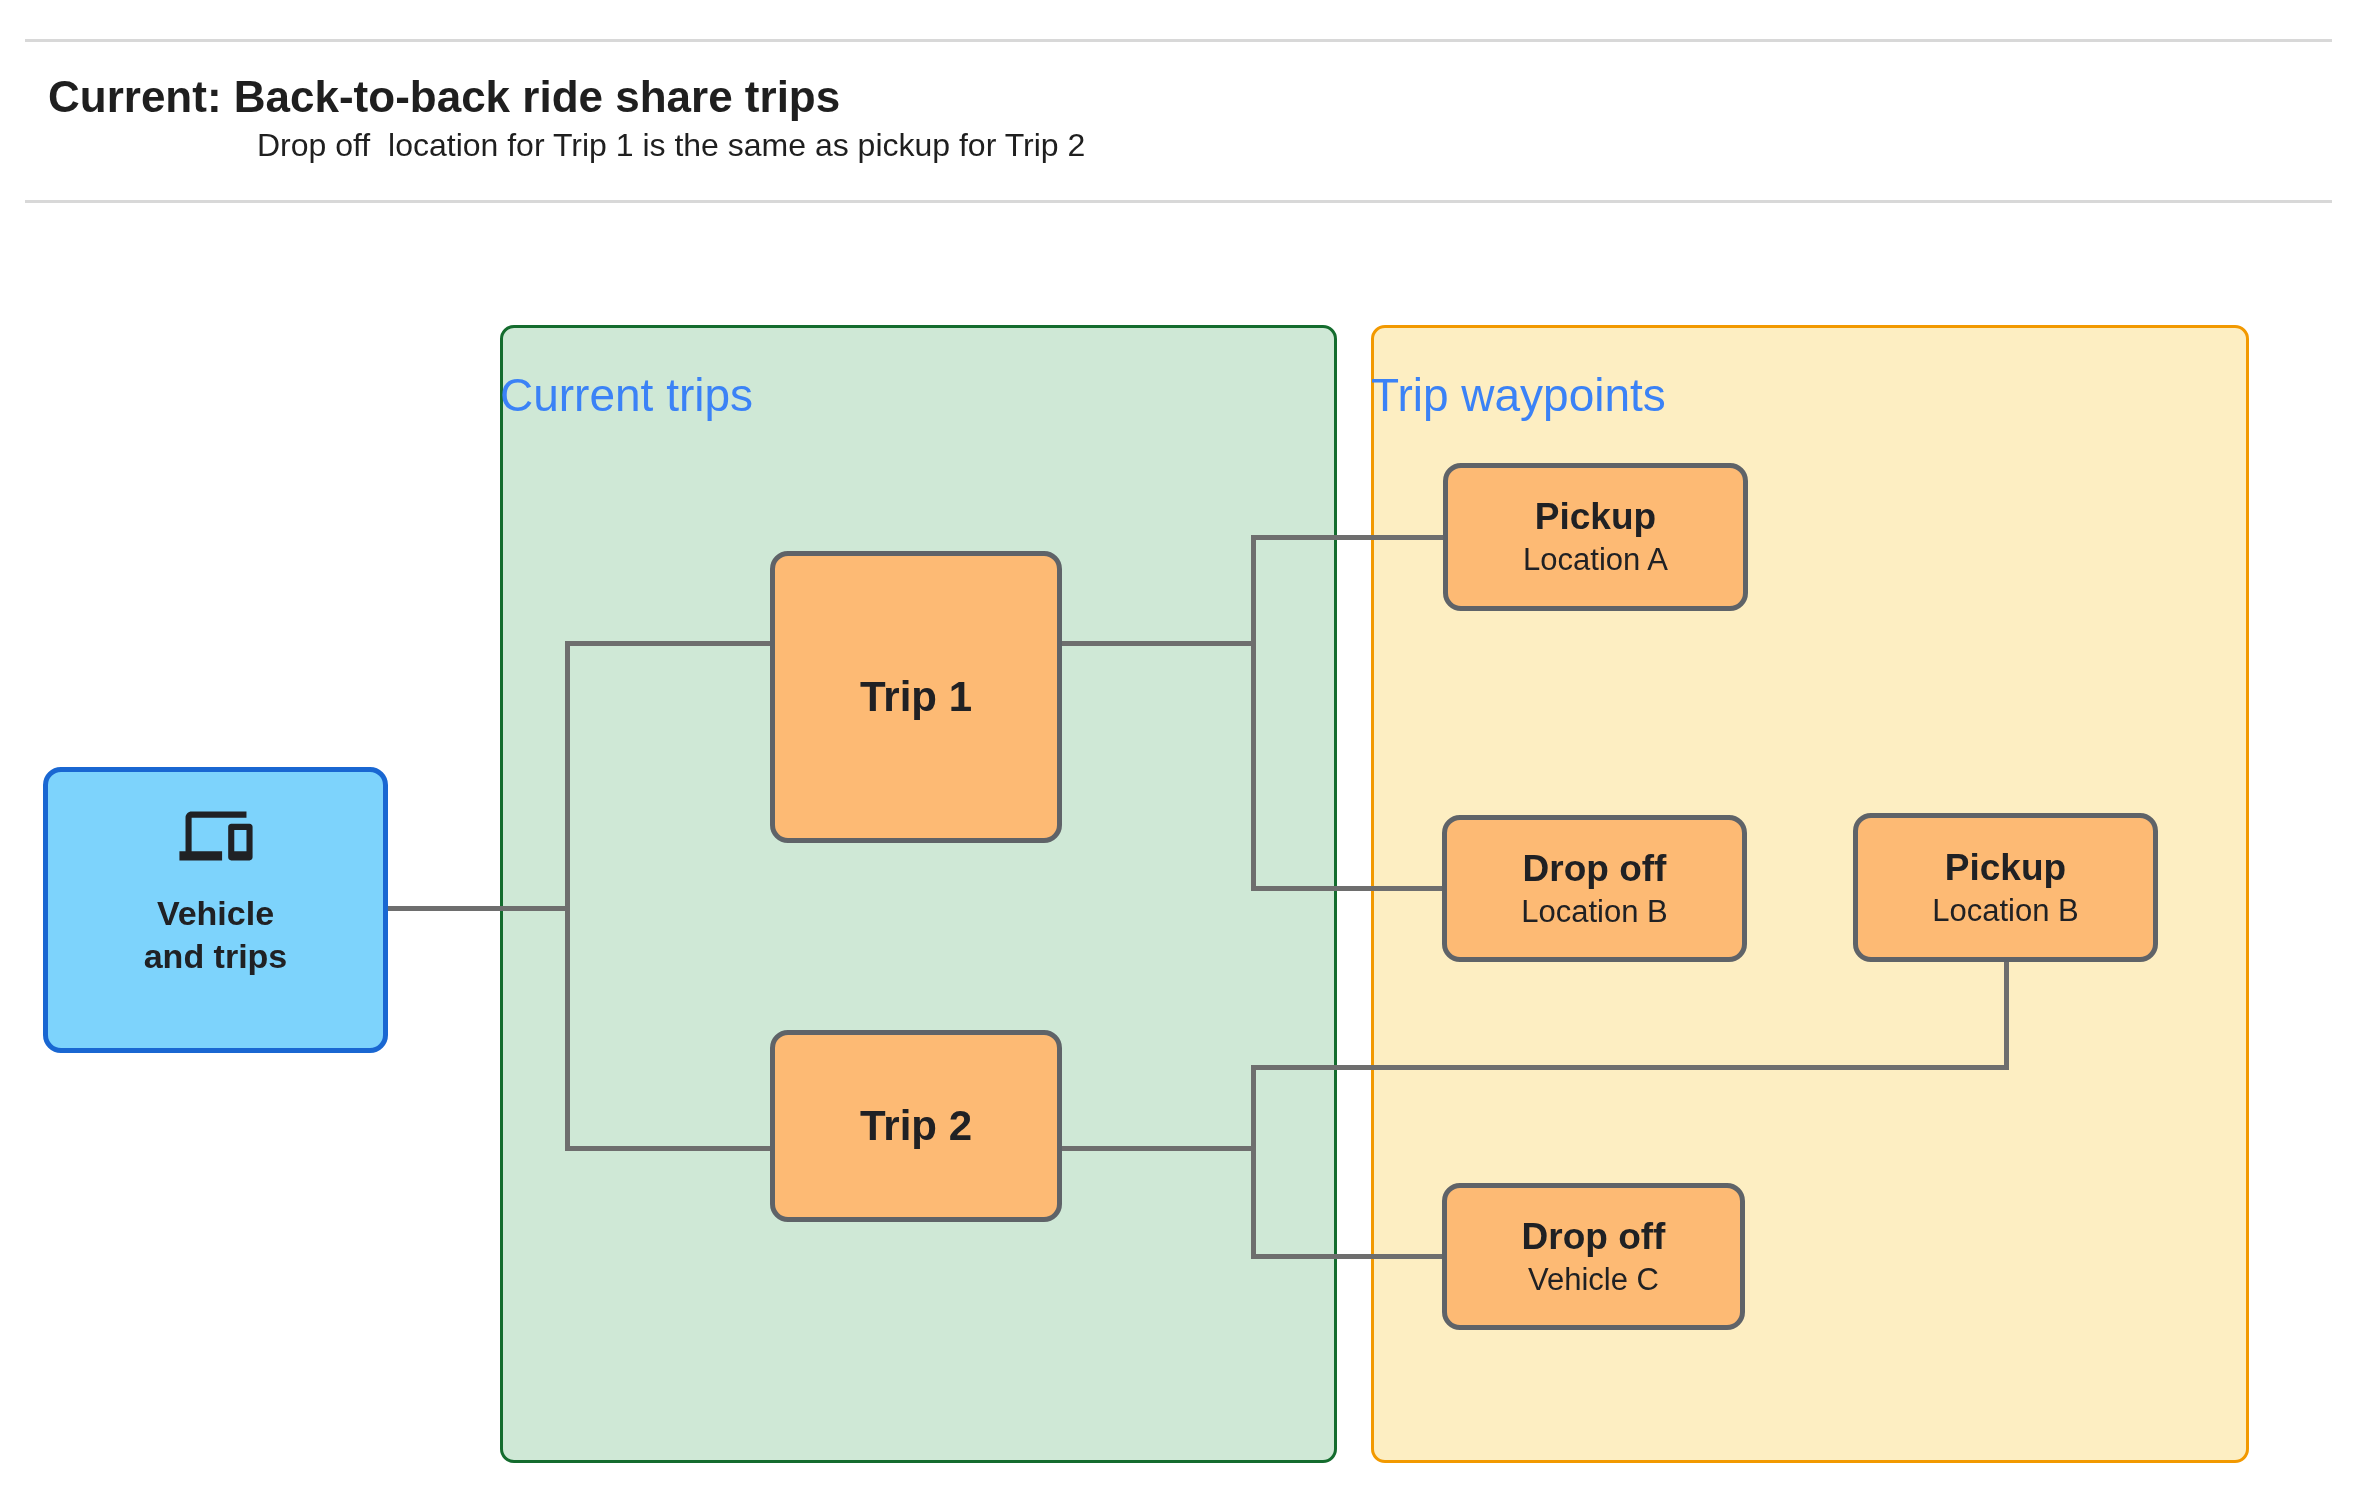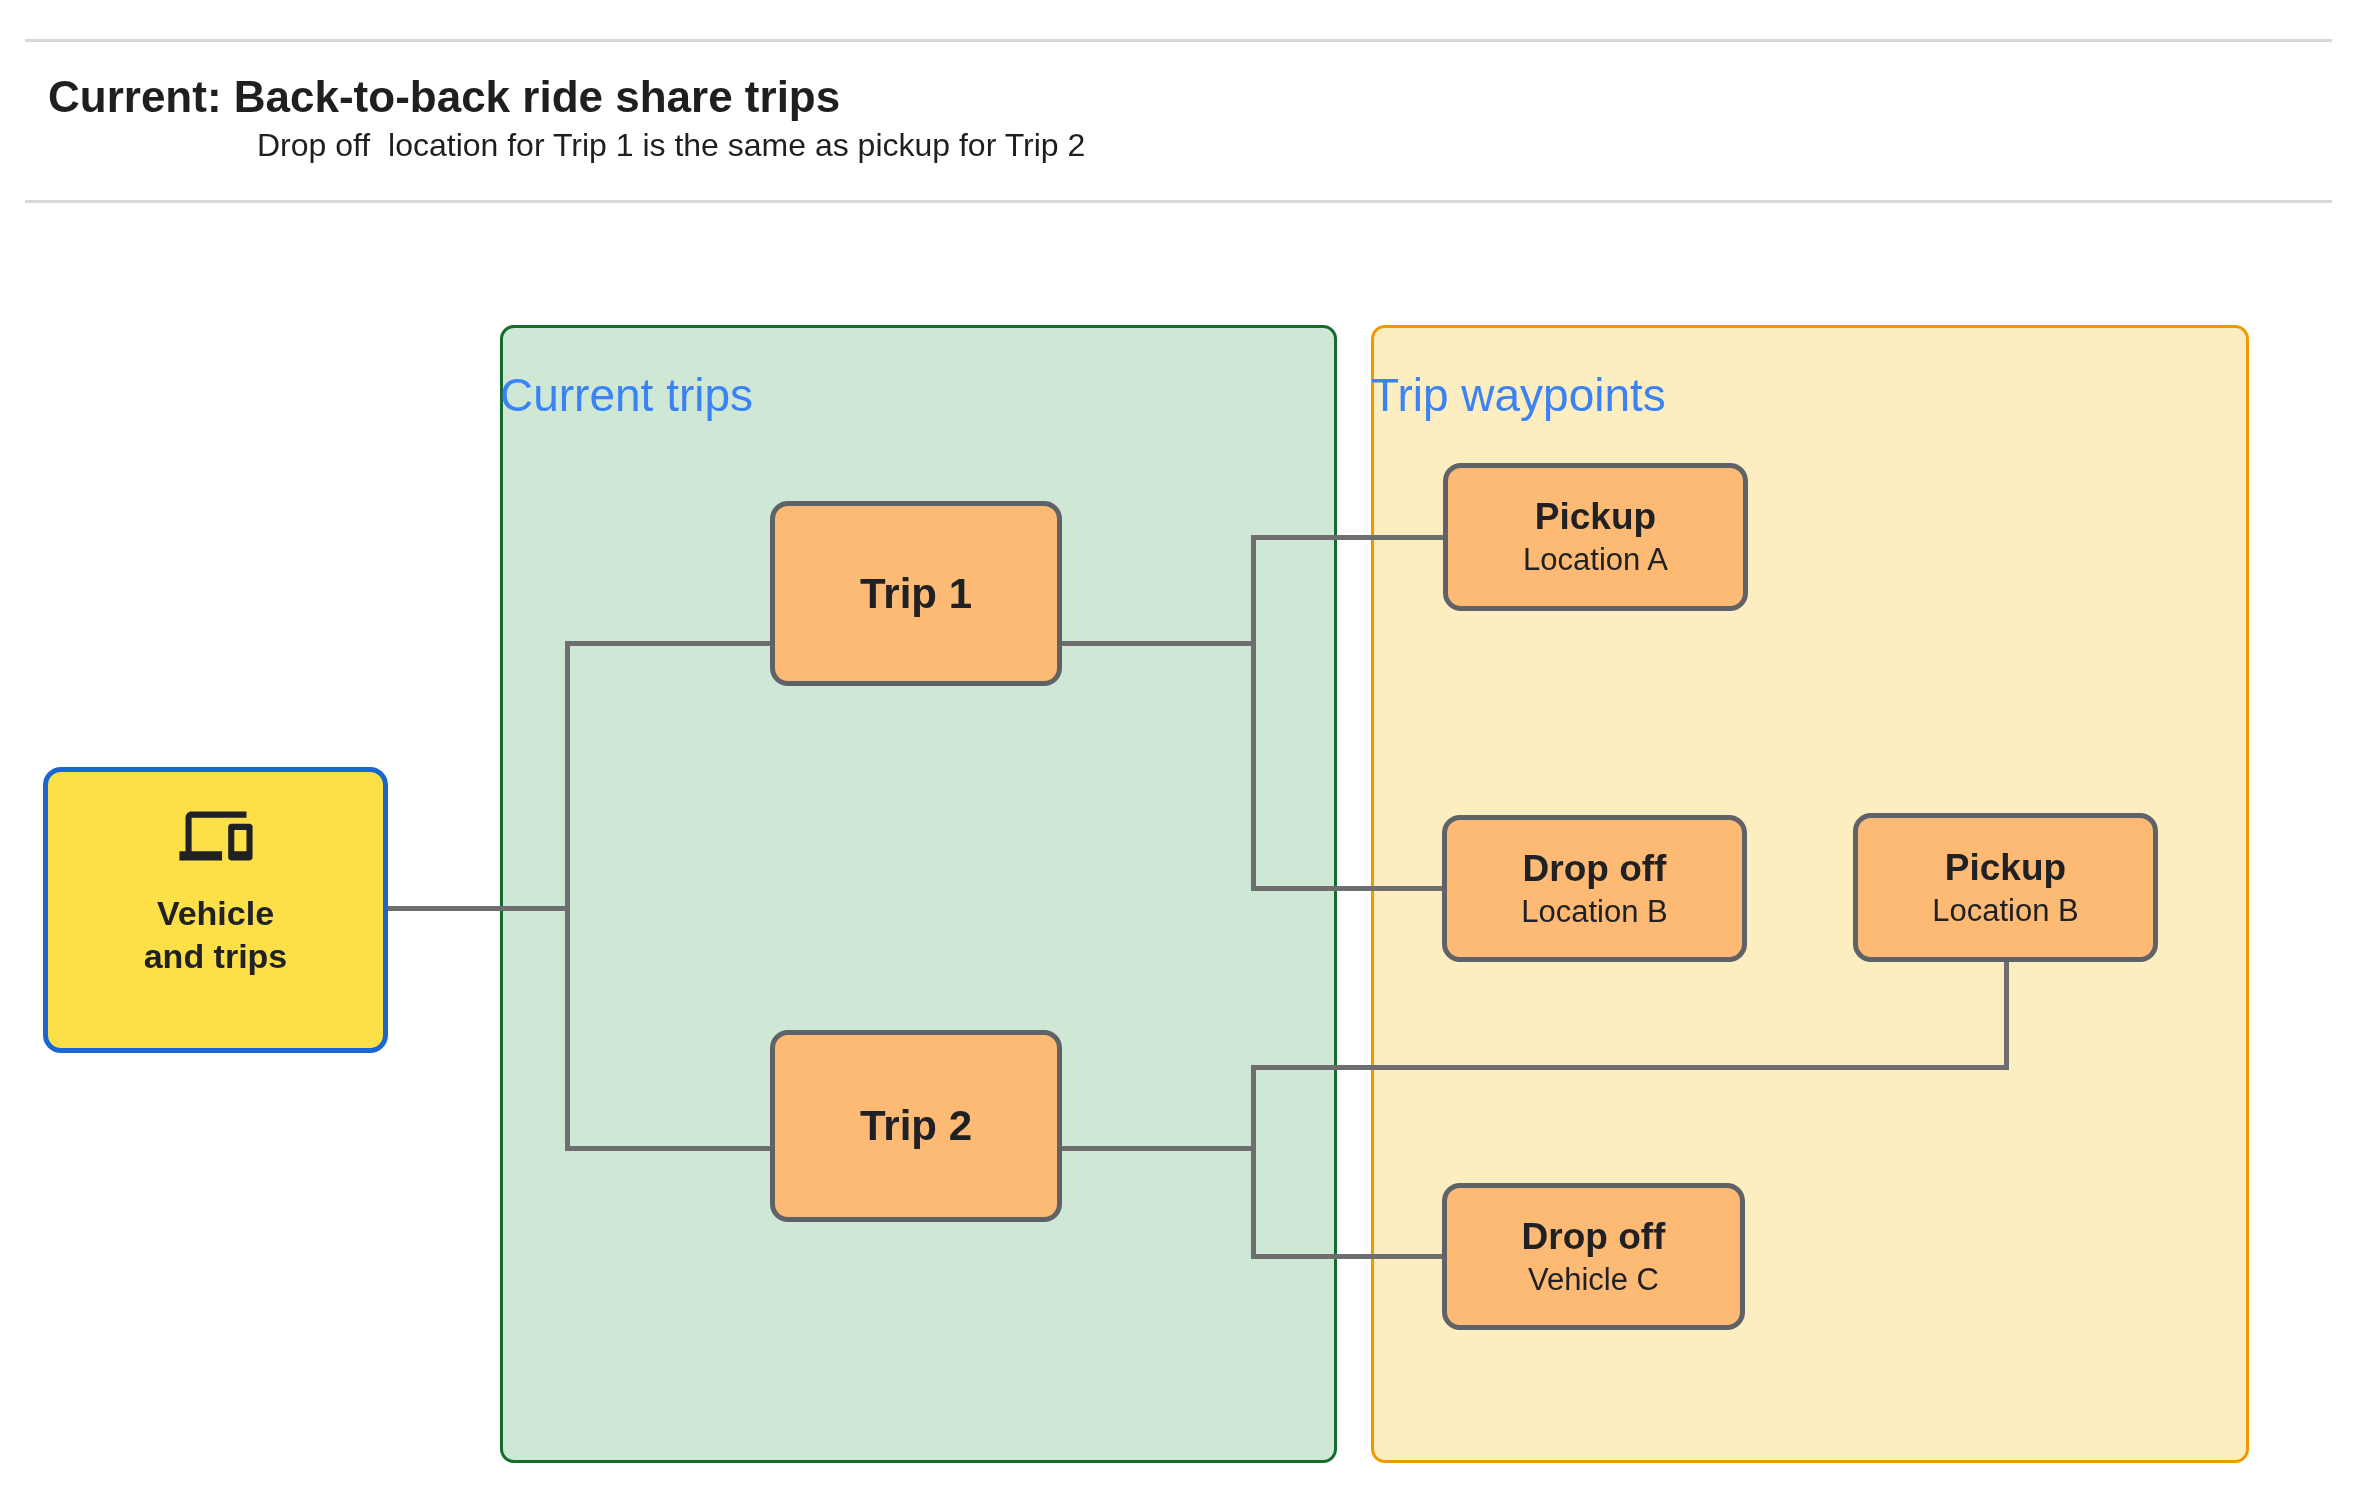--- a/index.html
+++ b/index.html
@@ -25,21 +25,21 @@
   .conn{position:absolute;background:#6e6e6e;z-index:3;}
 
   .node{position:absolute;background:#fdba74;border:5px solid #5f6368;border-radius:18px;
         display:flex;flex-direction:column;align-items:center;justify-content:center;z-index:4;
         box-sizing:border-box;}
   .trip-label{font-size:42px;font-weight:bold;color:#202124;}
   .wp-label{font-size:37px;font-weight:bold;color:#202124;line-height:46px;}
   .wp-location{font-size:31px;font-weight:normal;color:#202124;line-height:40px;}
 
   .vehicle{position:absolute;left:43px;top:767px;width:345px;height:286px;box-sizing:border-box;
-           background:#fde047;border:5px solid #1967d2;border-radius:18px;z-index:4;
+           background:#7dd3fc;border:5px solid #1967d2;border-radius:18px;z-index:4;
            display:flex;flex-direction:column;align-items:center;justify-content:flex-start;
            padding-top:32px;}
   .vehicle .icon{width:84px;height:64px;margin-bottom:24px;}
   .vehicle-label{font-size:34px;font-weight:bold;color:#202124;line-height:43px;text-align:center;}
 </style>
 </head>
 <body>
 
 <div class="page">
 
@@ -68,21 +68,21 @@
   <div class="conn" style="left:1253px;top:1254px;width:189px;height:5px"></div>
 
   <div class="vehicle">
     <svg class="icon" viewBox="0 1.5 24 21">
       <path fill="#202124" d="M4 6h18V4H4c-1.1 0-2 .9-2 2v11H0v3h14v-3H4V6zm19 2h-6c-.55 0-1 .45-1 1v10c0 .55.45 1 1 1h6c.55 0 1-.45 1-1V9c0-.55-.45-1-1-1zm-1 9h-4v-7h4v7z"></path>
     </svg>
     <div class="vehicle-label">Vehicle</div>
     <div class="vehicle-label">and trips</div>
   </div>
 
-  <div class="node" style="left:770px;top:501px;width:292px;height:185px">
+  <div class="node" style="left:770px;top:551px;width:292px;height:292px">
     <div class="trip-label">Trip 1</div>
   </div>
   <div class="node" style="left:770px;top:1030px;width:292px;height:192px">
     <div class="trip-label">Trip 2</div>
   </div>
 
   <div class="node" style="left:1443px;top:463px;width:305px;height:148px">
     <div class="wp-label">Pickup</div>
     <div class="wp-location">Location A</div>
   </div>

